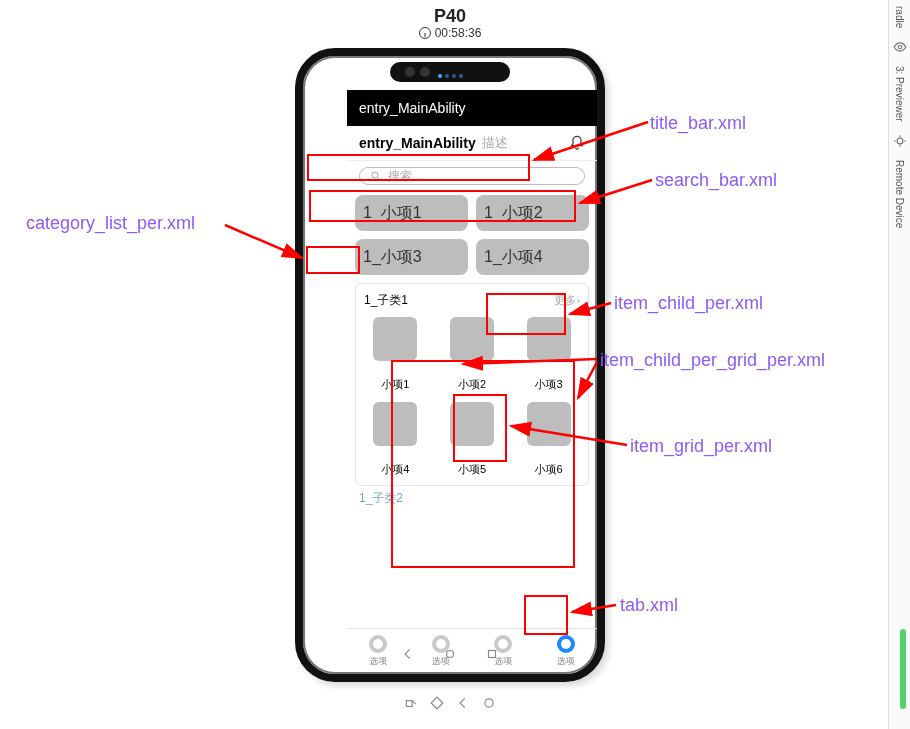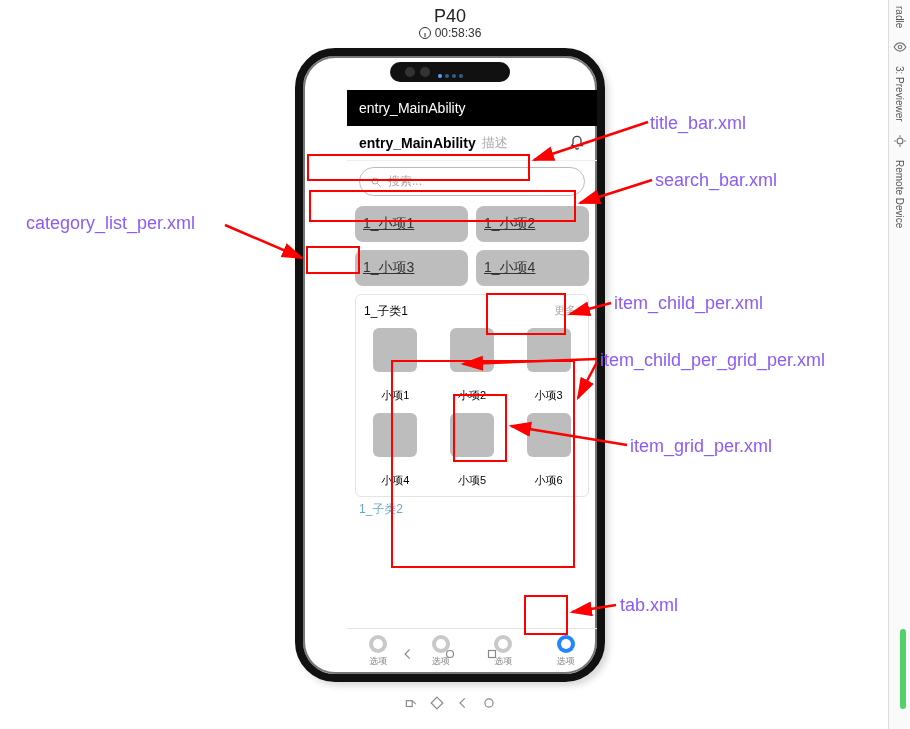--- a/index.html
+++ b/index.html
@@ -7,21 +7,21 @@
     font-family: "Segoe UI", Arial, sans-serif;
     background: #fff;
     width: 910px;
     height: 729px;
     position: relative;
     overflow: hidden;
   }
   .stage { position: absolute; inset: 0; background:#fff; }
   .device-title {
     position:absolute; top: 6px; left: 300px; width: 300px;
-    text-align:center; font-weight:400; font-size:18px; color:#222;
+    text-align:center; font-weight:700; font-size:18px; color:#222;
   }
   .elapsed {
     position:absolute; top: 26px; left: 300px; width: 300px;
     text-align:center; font-size:12px; color:#333; display:flex;
     align-items:center; justify-content:center; gap:4px;
   }
   .clock-icon { width:12px; height:12px; border:1px solid #333; border-radius:50%; position:relative; }
   .clock-icon::after{ content:""; position:absolute; left:50%; top:50%; width:1px; height:4px; background:#333; transform-origin:top; transform:translate(-50%,0);}
   .phone {
     position:absolute; left: 295px; top: 48px; width: 310px; height: 634px;
@@ -61,46 +61,46 @@
   .title-row{
     display:flex; align-items:center; padding:8px 12px; gap:6px; border-bottom:1px solid #eee;
   }
   .title-row .txt{ font-weight:600; font-size:14px; }
   .title-row .desc{ color:#aaa; font-size:13px; }
   .title-row .bell{ margin-left:auto; width:16px;height:16px;}
   .bell svg{ width:100%; height:100%; stroke:#444; fill:none; stroke-width:2;}
 
   .search-row{ padding:6px 12px; }
   .search-box{
-    border:1px solid #bbb; border-radius:16px; height:29px;
+    border:1px solid #bbb; border-radius:16px; height:18px;
     display:flex; align-items:center; padding:0 10px; gap:6px;
     font-size:12px; color:#aaa;
   }
   .search-box .mag{width:12px;height:12px;}
   .search-box .mag svg{width:100%;height:100%;stroke:#aaa;fill:none;stroke-width:2;}
 
   .body{ flex:1 1 auto; display:flex; overflow:hidden; }
   .cats{
     width:84px; border-right:1px solid #eee; overflow:auto; padding:4px 0;
   }
   .cat{
     font-size:13px; color:#444; padding:12px 10px; cursor:pointer;
   }
   .cat.active{ color:#1e88e5; }
 
   .content{ flex:1; overflow:auto; padding:4px 8px 6px 8px; }
   .pill-row{ display:flex; gap:8px; margin-bottom:8px; }
   .pill{
     flex:1; background:#bdbdbd; color:#333; border-radius:8px; height:36px;
-    display:flex; align-items:center; padding:4px 8px; font-size:14px;text-decoration:underline;
+    display:flex; align-items:center; padding:4px 8px; font-size:16px;
   }
   .sub-section{
     border:1px solid #e4e4e4; border-radius:6px; padding:8px; margin-top:4px;
   }
-  .sub-head{display:flex; align-items:flex-start; font-size:12px; margin-bottom:8px;}
+  .sub-head{display:flex; align-items:center; font-size:12px; margin-bottom:8px;}
   .sub-head .more{ margin-left:auto; color:#aaa; font-size:11px;}
   .grid3{ display:grid; grid-template-columns: repeat(3,1fr); gap:10px 14px; }
   .gcell{ display:flex; flex-direction:column; align-items:center; gap:16px; }
   .gcell .thumb{ width:44px;height:44px;background:#bdbdbd;border-radius:6px; }
   .gcell .lbl{ font-size:11px; }
   .cut-label{ font-size:12px; padding:4px 0 0 4px; color:#0369a1; opacity:.6;}
 
   .tabbar{
     border-top:1px solid #e3e3e3; height:46px; display:flex;justify-content:space-between;
   }

